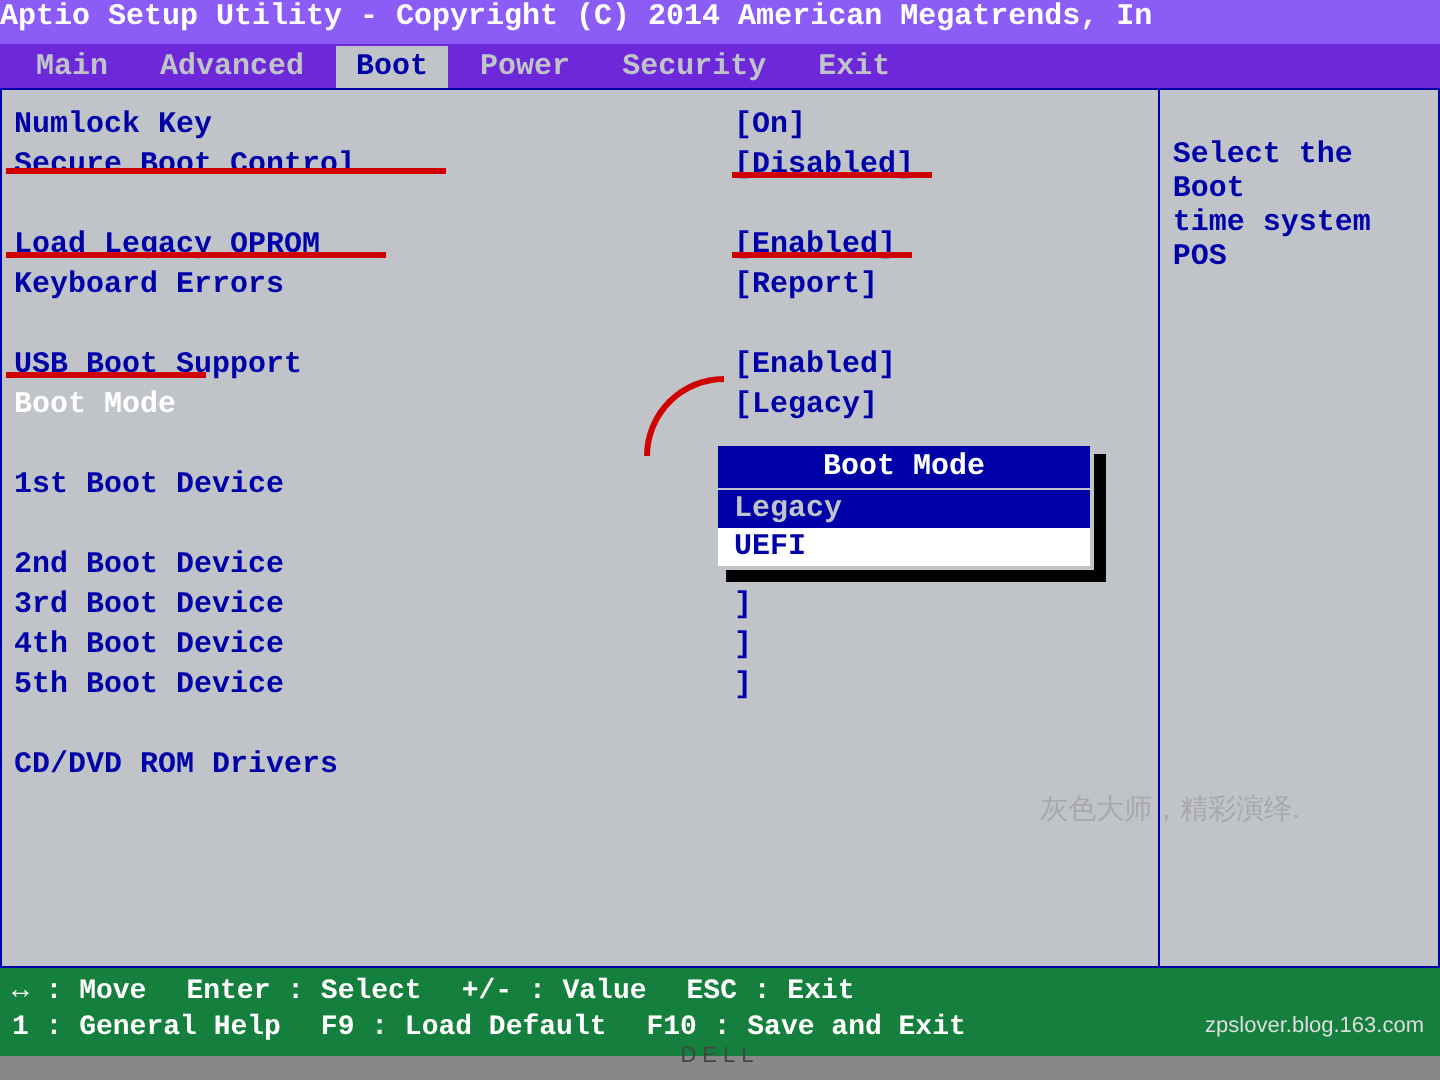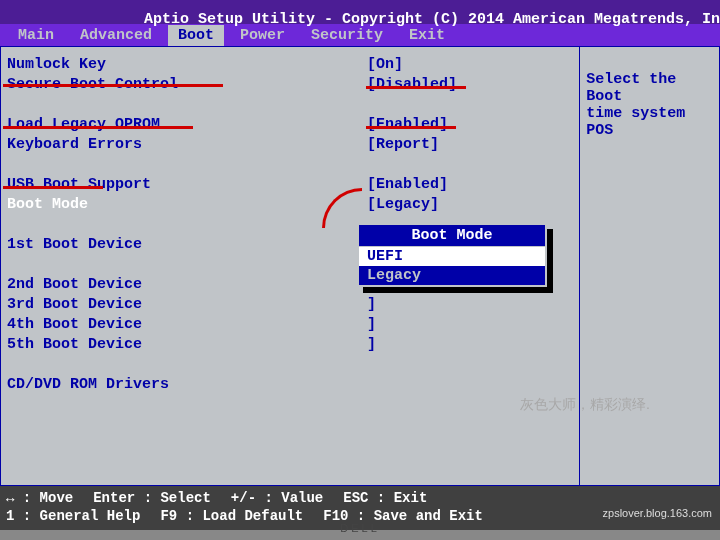--- a/index.html
+++ b/index.html
@@ -13,24 +13,24 @@
       overflow: hidden;
       position: relative;
     }
     .bios-screen {
       width: 720px;
       height: 510px;
       background: #c0c4c8;
       position: relative;
     }
     .title-bar {
-      background: #4c1d95;
+      background: #8b5cf6;
       color: #fff;
-      text-align: right;
-      padding: 12px 0;
+      text-align: left;
+      padding: 1px 0;
       height: 22px;
       line-height: 16px;
     }
     .tab-bar {
       background: #6d28d9;
       display: flex;
       padding: 0 8px;
       height: 22px;
       align-items: center;
     }
@@ -90,21 +90,21 @@
     }
     .popup-item {
       color: #c0c4c8;
       padding: 1px 8px;
     }
     .popup-item.selected {
       background: #fff;
       color: #0000a8;
     }
     .help-bar {
-      background: #404040;
+      background: #15803d;
       color: #fff;
       padding: 3px 6px;
       height: 44px;
       font-size: 14px;
       line-height: 18px;
     }
     .help-row { display: flex; }
     .help-item { margin-right: 20px; white-space: pre; }
     .watermark-cn {
       position: absolute;
@@ -240,22 +240,22 @@
         <span class="label">5th Boot Device</span>
         <span class="value">]</span>
       </div>
       <div class="blank-row"></div>
       <div class="setting-row">
         <span class="label">CD/DVD ROM Drivers</span>
       </div>
 
       <div class="popup">
         <div class="popup-title">Boot Mode</div>
+        <div class="popup-item">Legacy</div>
         <div class="popup-item selected">UEFI</div>
-        <div class="popup-item">Legacy</div>
       </div>
 
     </div>
     <div class="right-panel">
       <div>Select the Boot</div>
       <div>time system POS</div>
     </div>
   </div>
 
   <div class="help-bar">

